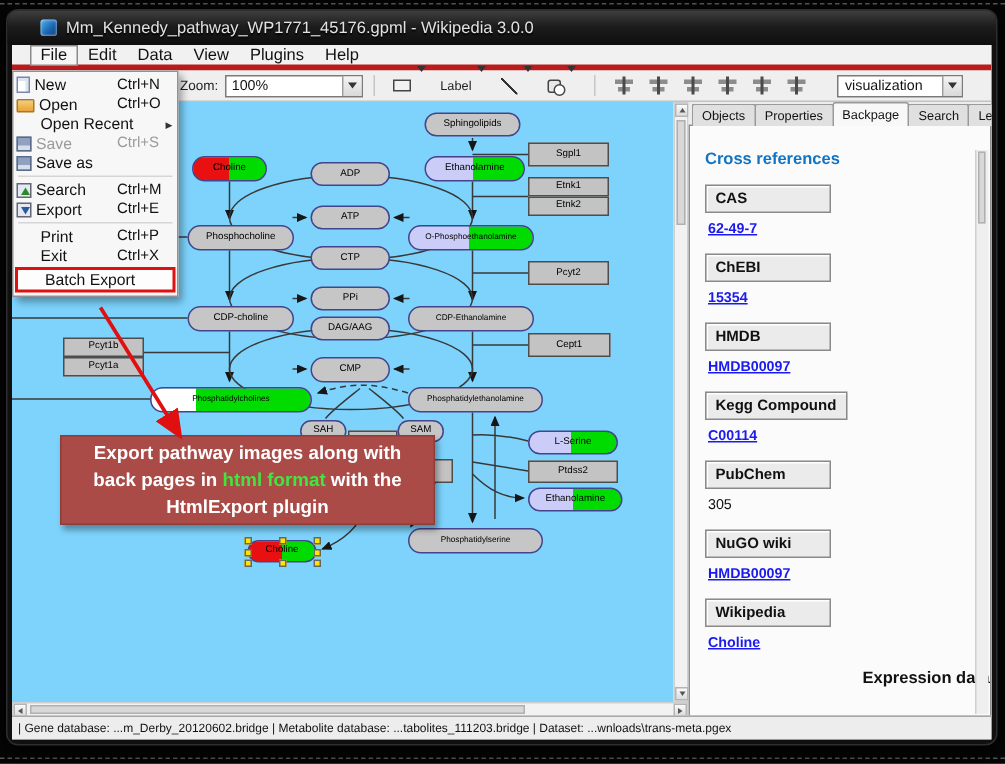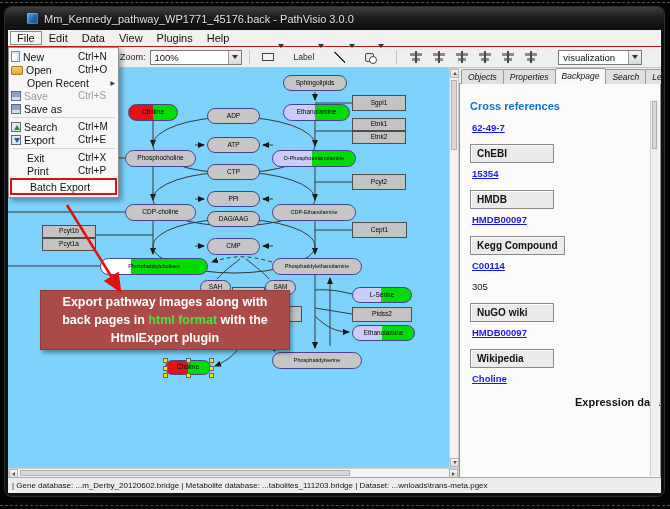--- a/index.html
+++ b/index.html
@@ -10,21 +10,21 @@
   .window{position:absolute;left:5px;top:7px;width:659px;height:489px;background:#101010;
     border-radius:7px;box-shadow:0 0 0 1px #2e2e2e,0 4px 12px rgba(0,0,0,.9);}
   .titlebar{position:absolute;left:0;top:0;right:0;height:23px;border-radius:7px 7px 0 0;
     background:linear-gradient(#3f3f3f,#1d1d1d 45%,#0e0e0e);display:flex;align-items:center;padding-left:22px;gap:6px;}
   .app-icon{width:11px;height:11px;border-radius:2px;background:linear-gradient(135deg,#53b2ef,#1a62b0 60%,#123f74);
     box-shadow:inset 0 0 2px rgba(255,255,255,.8);}
   .title-text{color:#e2e2e2;font-size:11px;text-shadow:0 1px 1px #000;white-space:nowrap;}
   .app{position:absolute;left:3px;top:23px;width:653px;height:463px;background:#ececec;overflow:hidden;}
   
   .menubar{position:absolute;left:0;top:0;width:100%;height:17px;background:#f1f1f1;
-    border-bottom:1px solid #b91c1c;display:flex;align-items:center;padding-left:2px;font-size:11px;color:#111;}
+    border-bottom:4px solid #b91c1c;display:flex;align-items:center;padding-left:12px;font-size:11px;color:#111;}
   .mitem{padding:1px 7px;cursor:default;}
   .mitem.active{border:1px solid #8a8a8a;background:#f6f6f6;padding:0 6px;}
   
   .toolbar{position:absolute;left:0;top:17px;width:100%;height:21px;background:#efefef;
     border-bottom:1px solid #c2c2c2;display:flex;align-items:center;}
   .tb-zoom-label{margin-left:112px;font-size:9px;color:#222;}
   .combo{height:15px;background:#fff;border:1px solid #7a7a7a;display:flex;align-items:center;
     font-size:9.5px;color:#111;padding-left:4px;margin-left:4px;}
   .combo .dd{margin-left:auto;width:13px;height:100%;background:linear-gradient(#f4f4f4,#d9d9d9);
     border-left:1px solid #9a9a9a;display:flex;align-items:center;justify-content:center;}
@@ -74,21 +74,21 @@
     border:1px solid #b5b5b5;display:flex;align-items:center;justify-content:center;}
   .sb-thumb{position:absolute;background:#d8d8d8;border:1px solid #b0b0b0;}
   .t-up{width:0;height:0;border-left:2.5px solid transparent;border-right:2.5px solid transparent;border-bottom:3.5px solid #555;}
   .t-down{width:0;height:0;border-left:2.5px solid transparent;border-right:2.5px solid transparent;border-top:3.5px solid #555;}
   .t-left{width:0;height:0;border-top:2.5px solid transparent;border-bottom:2.5px solid transparent;border-right:3.5px solid #555;}
   .t-right{width:0;height:0;border-top:2.5px solid transparent;border-bottom:2.5px solid transparent;border-left:3.5px solid #555;}
   
   .sidebar{position:absolute;left:451px;top:0;right:0;height:410px;background:#ececec;}
   .tabs{position:absolute;left:2px;top:0;height:16px;display:flex;align-items:flex-end;z-index:2;}
   .tab{font-size:8.5px;color:#111;background:#e0e0e0;border:1px solid #9a9a9a;border-bottom:none;
-    padding:2px 6px 2px 6px;margin-right:-1px;border-radius:2px 2px 0 0;font-style:italic;}
+    padding:2px 6px 2px 6px;margin-right:-1px;border-radius:2px 2px 0 0;}
   .tab.active{background:#f8f8f8;padding-bottom:3px;position:relative;z-index:3;}
   .sb-content{position:absolute;left:0;top:15px;right:0;bottom:0;background:#fbfbfb;border:1px solid #8f8f8f;overflow:hidden;}
   .sb-heading{color:#1273c4;font-weight:bold;font-size:11px;margin:16px 0 4px 10px;}
   .sec{margin:10px 0 0 10px;}
   .sec-h{display:inline-block;min-width:84px;background:#ebebeb;border:1px solid #8a8a8a;
     box-shadow:inset 1px 1px 0 #fff;padding:3px 6px;font-weight:bold;font-size:10px;color:#111;}
   .sec-v{margin:5px 0 0 2px;font-size:9.5px;font-weight:bold;}
   .sec-v a{color:#1a1aee;text-decoration:underline;}
   .sec-v.plain{color:#111;font-weight:normal;}
   .sb-footer{font-weight:bold;font-size:11px;color:#111;margin:12px 0 0 8px;text-align:right;}
@@ -121,21 +121,21 @@
 </style>
 </head>
 <body>
 
 <div class="ants" style="top:2px"></div>
 <div class="ants" style="top:505px"></div>
 
 <div class="window">
   <div class="titlebar">
     <span class="app-icon"></span>
-    <span class="title-text">Mm_Kennedy_pathway_WP1771_45176.back - PathVisio 3.0.0</span>
+    <span class="title-text">Mm_Kennedy_pathway_WP1771_45176.gpml - Wikipedia 3.0.0</span>
   </div>
 
   <div class="app">
     <div class="menubar">
         <span class="mitem active">File</span>
         <span class="mitem">Edit</span>
         <span class="mitem">Data</span>
         <span class="mitem">View</span>
         <span class="mitem">Plugins</span>
         <span class="mitem">Help</span>
@@ -306,25 +306,25 @@
         <div class="tabs">
             <span class="tab">Objects</span>
             <span class="tab">Properties</span>
             <span class="tab active">Backpage</span>
             <span class="tab">Search</span>
             <span class="tab">Legend</span>
           </div>
         <div class="sb-content">
           <div class="sb-heading">Cross references</div>
           <div id="sections">
-              <div class="sec"><div class="sec-v"><a href="#">62-49-7</a></div></div>
+              <div class="sec"><div class="sec-h">CAS</div><div class="sec-v"><a href="#">62-49-7</a></div></div>
               <div class="sec"><div class="sec-h">ChEBI</div><div class="sec-v"><a href="#">15354</a></div></div>
               <div class="sec"><div class="sec-h">HMDB</div><div class="sec-v"><a href="#">HMDB00097</a></div></div>
               <div class="sec"><div class="sec-h">Kegg Compound</div><div class="sec-v"><a href="#">C00114</a></div></div>
-              <div class="sec"><div class="sec-v plain">305</div></div>
+              <div class="sec"><div class="sec-h">PubChem</div><div class="sec-v plain">305</div></div>
               <div class="sec"><div class="sec-h">NuGO wiki</div><div class="sec-v"><a href="#">HMDB00097</a></div></div>
               <div class="sec"><div class="sec-h">Wikipedia</div><div class="sec-v"><a href="#">Choline</a></div></div>
             </div>
           <div class="sb-footer">Expression data</div>
           <div class="sidebar-scroll">
             <span class="sb-thumb" style="left:1px;top:1px;width:5px;height:48px"></span>
           </div>
         </div>
       </div>
     </div>
@@ -376,27 +376,27 @@
           <span class="fm-sc">Ctrl+M</span>
         </div>
         <div class="fm-row">
           <span class="fm-ic export-icon"></span>
           <span class="fm-label">Export</span>
           <span class="fm-sc">Ctrl+E</span>
         </div>
         <div class="fm-sep"></div>
         <div class="fm-row">
           <span class="fm-ic "></span>
+          <span class="fm-label">Print</span>
+          <span class="fm-sc">Ctrl+P</span>
+        </div>
+        <div class="fm-row">
+          <span class="fm-ic "></span>
           <span class="fm-label">Exit</span>
           <span class="fm-sc">Ctrl+X</span>
-        </div>
-        <div class="fm-row">
-          <span class="fm-ic "></span>
-          <span class="fm-label">Print</span>
-          <span class="fm-sc">Ctrl+P</span>
         </div>
         <div class="fm-row hl">
           <span class="fm-ic "></span>
           <span class="fm-label">Batch Export</span>
           <span class="fm-sc"></span>
         </div>
       </div>
   </div>
 </div>
 

